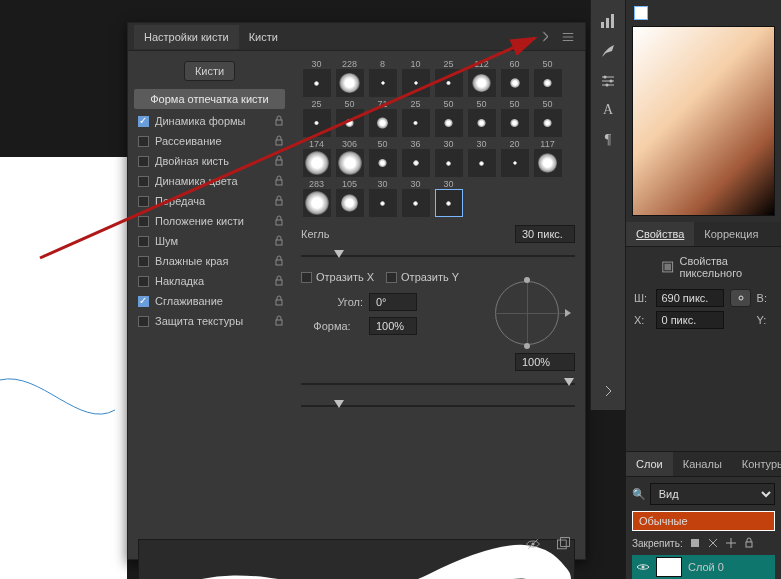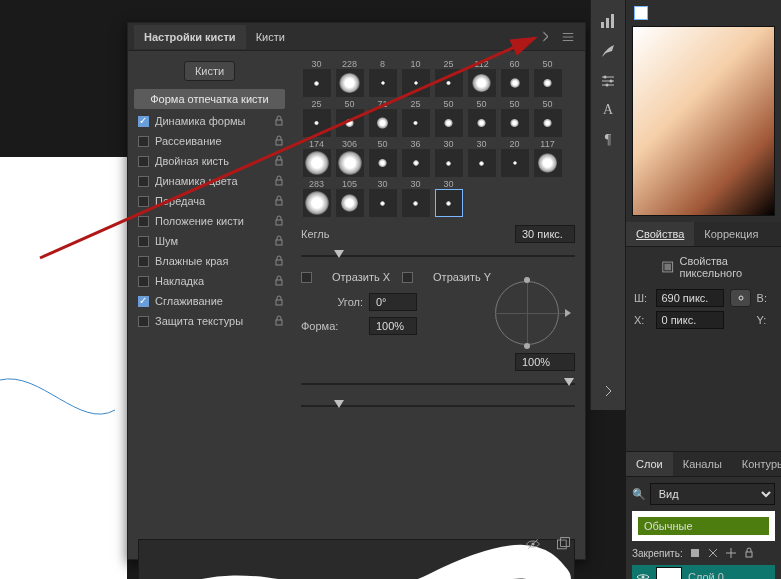--- a/index.html
+++ b/index.html
@@ -4,21 +4,21 @@
 <style>
 * { box-sizing: border-box; margin: 0; padding: 0; font-family: "Segoe UI", Tahoma, sans-serif; }
 body { background: #1a1a1a; width: 781px; height: 579px; overflow: hidden; position: relative; color: #c8c8c8; font-size: 11px; }
 .canvas-bg { position: absolute; left: 0; top: 157px; width: 127px; height: 422px; background: #fff; }
 .canvas-curve { position: absolute; left: 0; top: 370px; width: 120px; height: 60px; }
 
 
 .brush-panel { position: absolute; left: 127px; top: 22px; width: 459px; height: 538px; background: #383838; border: 1px solid #222; box-shadow: 0 4px 12px rgba(0,0,0,.6); }
 .panel-tabs { height: 28px; background: #2e2e2e; border-bottom: 1px solid #222; display: flex; align-items: center; padding: 0 6px; }
 .panel-tab { padding: 6px 10px; color: #d0d0d0; cursor: pointer; }
-.panel-tab.active { background: #383838; font-weight: bold; }
+.panel-tab.active { background: #383838; }
 .panel-tab-icons { margin-left: auto; display: flex; gap: 8px; padding-right: 4px; }
 .panel-icon { width: 14px; height: 14px; color: #999; cursor: pointer; }
 
 .panel-body { display: flex; height: calc(100% - 62px); }
 .option-col { width: 163px; padding: 6px 0; }
 .opt-btn-row { text-align: center; padding: 4px 0 8px; }
 .opt-btn { background: #474747; border: 1px solid #222; color: #d0d0d0; padding: 3px 10px; border-radius: 3px; cursor: pointer; font-size: 11px; }
 .opt-head { background: #5b5b5b; color: #e8e8e8; text-align: center; padding: 4px 0; margin: 0 6px 2px; border-radius: 2px; }
 .opt-row { display: flex; align-items: center; padding: 3px 6px 3px 10px; height: 20px; }
 .opt-row input[type=checkbox] { margin-right: 6px; accent-color: #6aa5e8; }
@@ -38,21 +38,21 @@
 .ctl-row { display: flex; align-items: center; margin: 6px 0; }
 .ctl-row .lbl { width: 68px; color: #c0c0c0; }
 .ctl-row .rlbl { flex:1; color: #c0c0c0; }
 .ctl-val { background: #2a2a2a; border: 1px solid #1a1a1a; color: #ddd; padding: 2px 6px; min-width: 48px; text-align: left; font-size: 11px; }
 .ctl-val.right { margin-left:auto; min-width:60px; }
 .slider { position: relative; height: 14px; margin: 2px 0 8px; }
 .slider .track { position: absolute; top: 6px; left: 0; right: 0; height: 2px; background: #222; }
 .slider .knob { position: absolute; top: 1px; width: 0; height: 0; border-left: 5px solid transparent; border-right: 5px solid transparent; border-top: 8px solid #c0c0c0; }
 
 .flip-row { display:flex; gap:12px; align-items:center; margin:8px 0 4px; }
-.flip-row label { display:flex; align-items:center; gap:20px; }
+.flip-row label { display:flex; align-items:center; gap:4px; }
 
 .angle-widget { position:absolute; right:18px; top:222px; width:80px; height:80px; }
 .angle-widget .circ { position:absolute; inset:8px; border:1px solid #777; border-radius:50%; }
 .angle-widget .crossv { position:absolute; left:50%; top:8px; bottom:8px; width:1px; background:#555; }
 .angle-widget .crossh { position:absolute; top:50%; left:8px; right:0; height:1px; background:#555; }
 .angle-widget .dotT { position:absolute; left:calc(50% - 3px); top:4px; width:6px; height:6px; border-radius:50%; background:#aaa; }
 .angle-widget .dotB { position:absolute; left:calc(50% - 3px); bottom:4px; width:6px; height:6px; border-radius:50%; background:#aaa; }
 .angle-widget .arrR { position:absolute; right:-4px; top:calc(50% - 4px); width:0;height:0;border-top:4px solid transparent;border-bottom:4px solid transparent;border-left:6px solid #aaa; }
 
 .ck { display:flex; align-items:center; gap:6px; }
@@ -79,21 +79,21 @@
 .prop-row { display:flex; align-items:center; gap:6px; margin:4px 0; }
 .prop-row .k { width:18px; color:#bbb; }
 .prop-row input { background:#222; border:1px solid #111; color:#ddd; padding:2px 4px; width:68px; font-size:11px; }
 .link-btn { background:#474747; border:1px solid #222; color:#ddd; width:22px; height:18px; display:flex;align-items:center;justify-content:center;border-radius:3px; }
 
 .layers-tabs { display:flex; background:#2a2a2a; border-top:1px solid #1a1a1a; border-bottom:1px solid #1a1a1a; margin-top:110px; }
 .layers-tabs .t { padding:6px 10px; color:#bbb; cursor:pointer; }
 .layers-tabs .t.active { background:#383838; color:#e0e0e0; }
 .layers-body { padding:6px; }
 .layers-body select { width:100%; background:#2a2a2a; border:1px solid #111; color:#ddd; padding:3px 4px; font-size:11px; }
-.blend { background:#4d7c0f; border:6px solid #ffffff; color:#ddd; padding:3px 6px; margin-top:6px; width:100%; }
+.blend { background:#c2410c; border:1px solid #ffffff; color:#ddd; padding:3px 6px; margin-top:6px; width:100%; }
 .lock-row { display:flex; align-items:center; gap:6px; margin-top:6px; font-size:10px; }
 .lock-row .ico { width:12px;height:12px;color:#aaa; }
 .layer-item { display:flex; align-items:center; gap:6px; margin-top:6px; background:#0f766e; padding:2px 4px; }
 .layer-item .eye { width:14px;height:14px;color:#ddd; }
 .layer-item .thumb { width:26px;height:20px;background:#fff;border:1px solid #111; }
 
 
 .arrow { position:absolute; left:30px; top:28px; width:520px; height:240px; pointer-events:none; }
 
 .chk { appearance:none; width:11px; height:11px; border:1px solid #666; background:#2a2a2a; position:relative; cursor:pointer; }
@@ -415,21 +415,21 @@
             <input type="checkbox" class="chk" style=""> 
             <span>Отразить Y</span>
           </label>
       </div>
 
       <div class="ctl-row" style="margin-top:10px">
         <span class="lbl" style="text-align:right;padding-right:6px">Угол:</span>
         <input class="ctl-val" style="width: 48px;" value="0°">
       </div>
       <div class="ctl-row">
-        <span class="lbl" style="text-align:left;padding-right:6px">Форма:</span>
+        <span class="lbl" style="text-align:center;padding-right:6px">Форма:</span>
         <input class="ctl-val" style="width: 48px;" value="100%">
       </div>
 
       <div class="angle-widget">
         <div class="circ"></div>
           <div class="crossv"></div>
           <div class="crossh"></div>
         <div class="dotT"></div>
           <div class="dotB"></div>
           <div class="arrR"></div>

